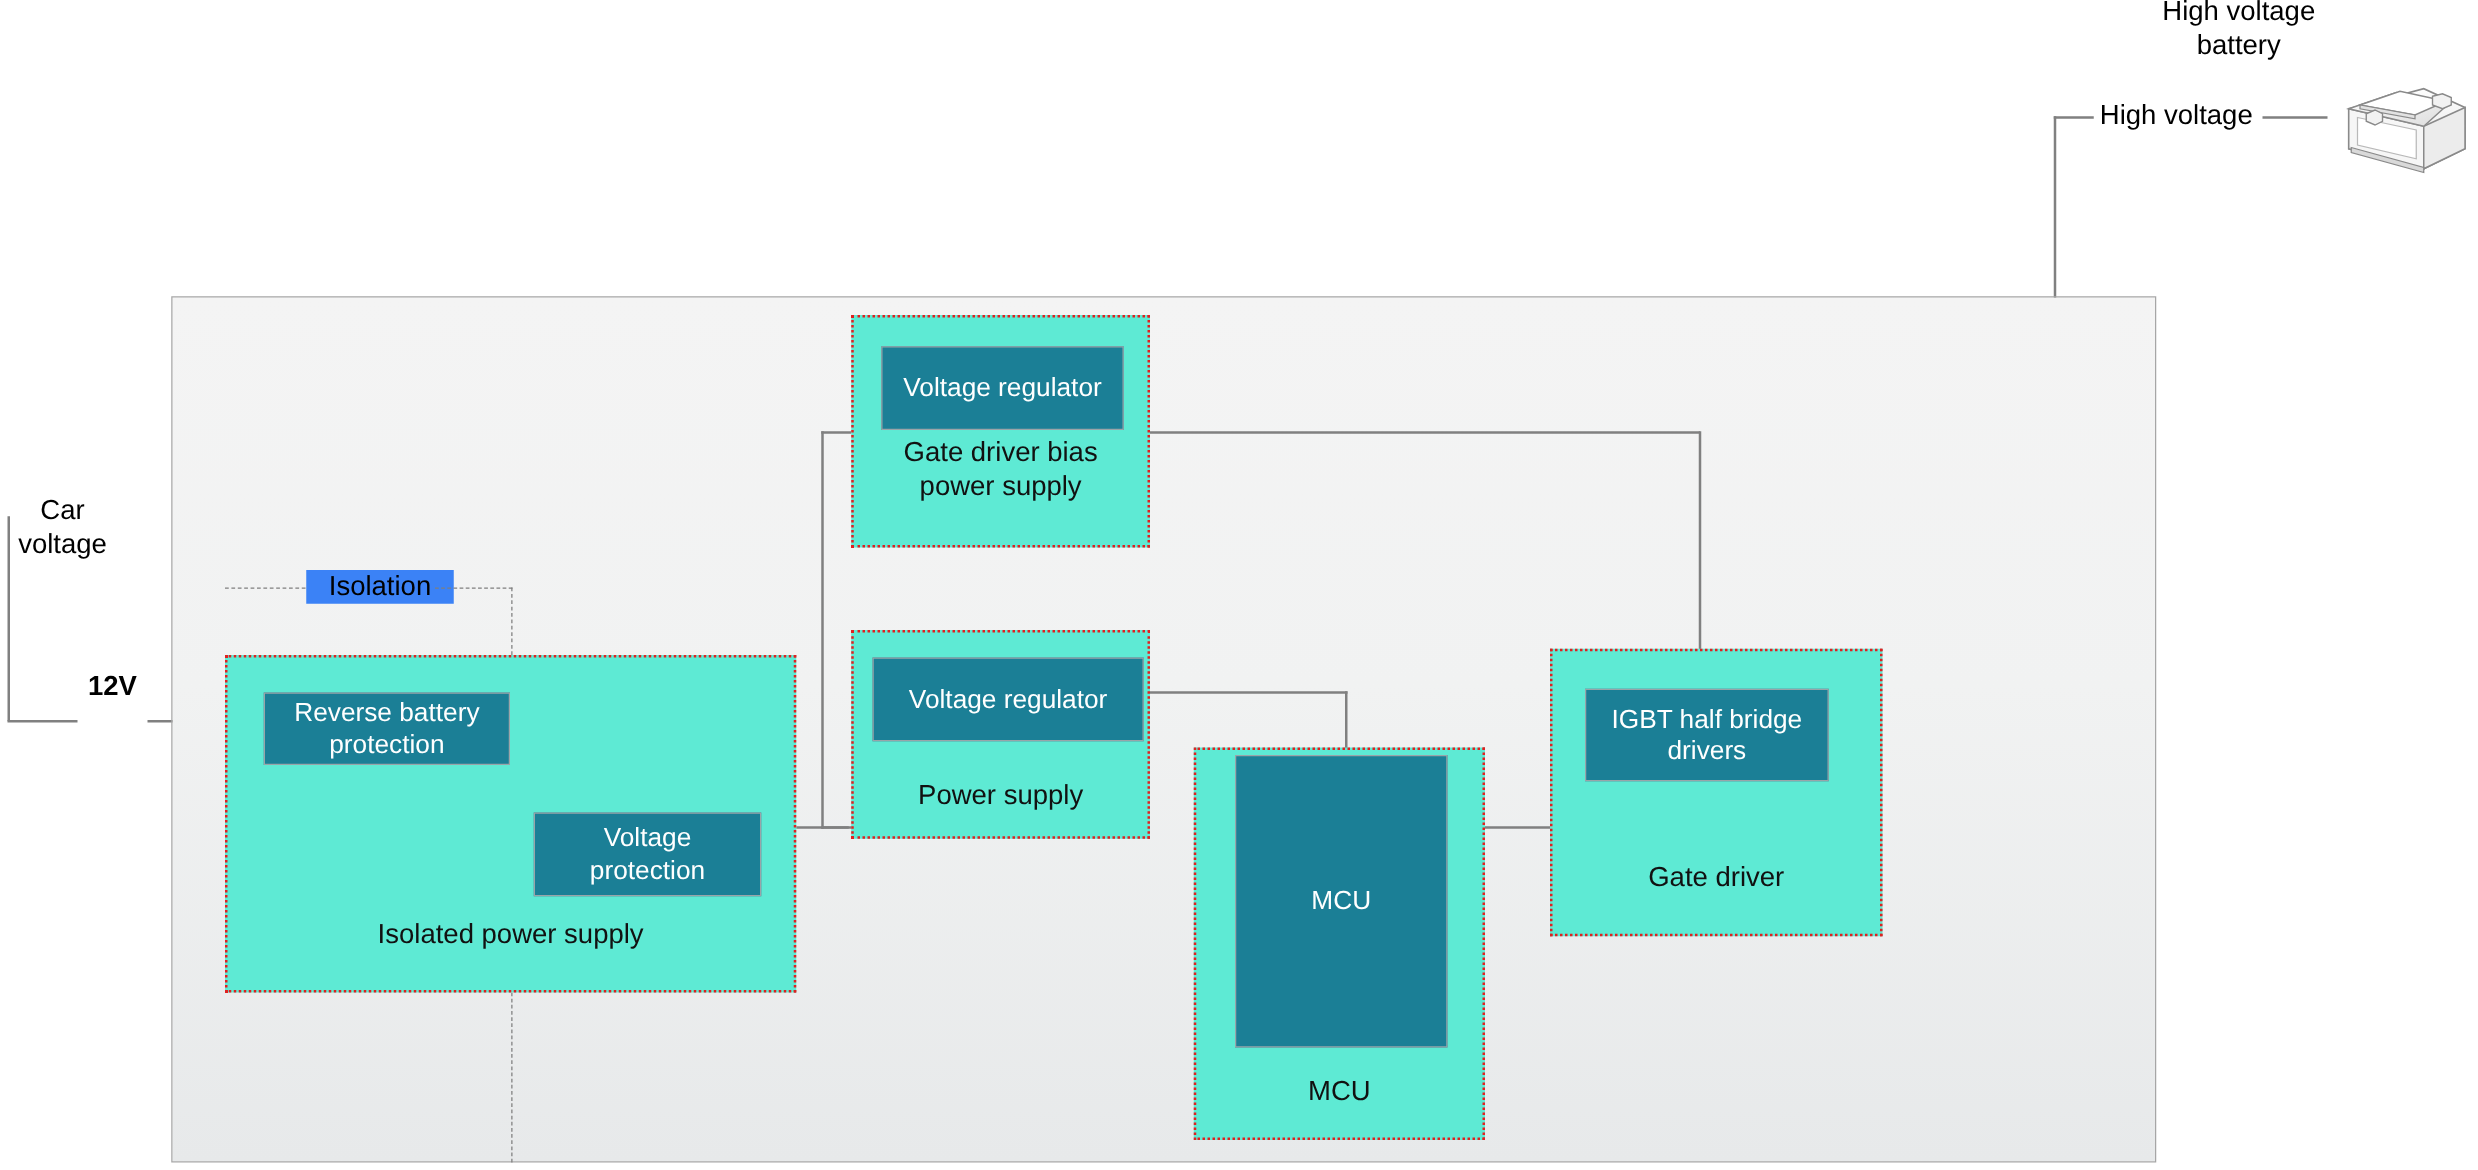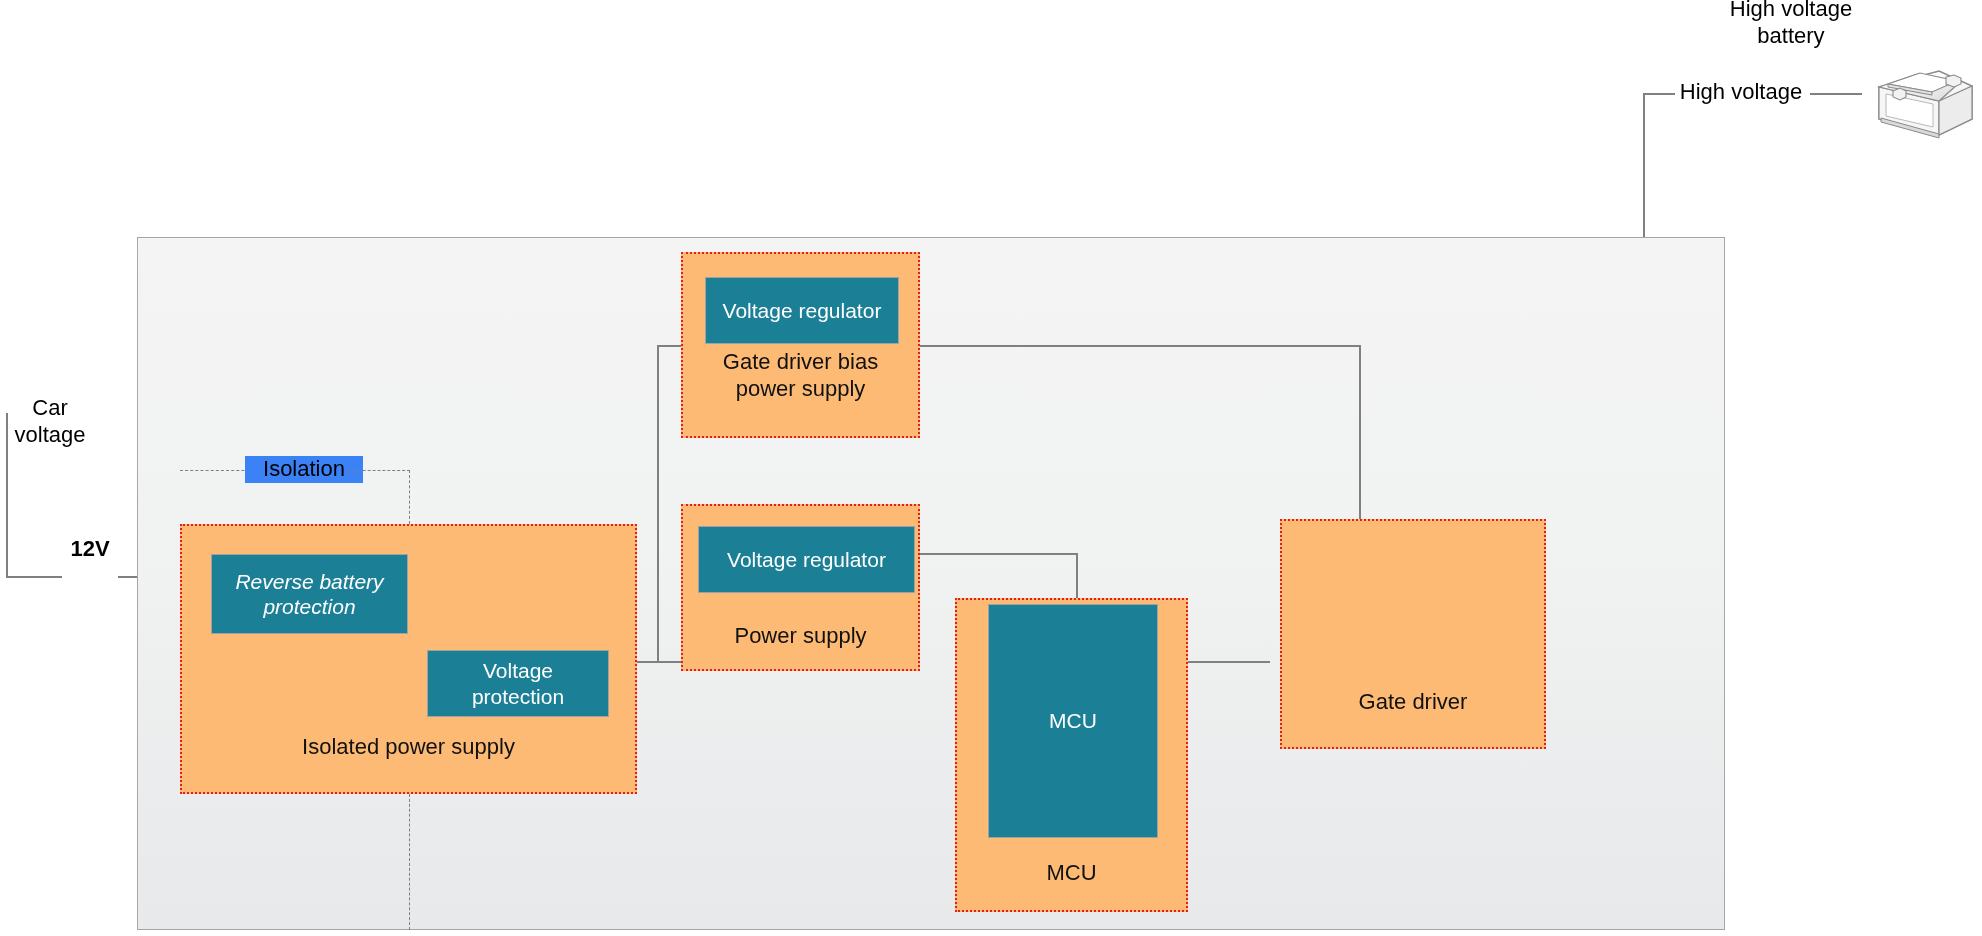--- a/index.html
+++ b/index.html
@@ -47,21 +47,21 @@
   .iso-dash-v {
     position: absolute;
     width: 0;
     border-left: 1.6px dashed #7f7f7f;
   }
 
   
   .group {
     position: absolute;
     border: 2.5px dotted #e02020;
-    background: #fdba74;
+    background: #5eead4;
     box-sizing: border-box;
   }
   .group-caption {
     position: absolute;
     left: 0;
     right: 0;
     text-align: center;
     color: #111111;
     font-size: 22px;
     line-height: 1.22;
@@ -180,38 +180,40 @@
   <div class="wire v" style="left:1359px; top:345px; height:217px;"></div>
 
   <div class="wire h" style="left:917px; top:553px; width:161px;"></div>
   <div class="wire v" style="left:1076px; top:553px; height:50px;"></div>
 
   <div class="wire h" style="left:1188px; top:661px; width:82px;"></div>
 
   <div class="group" style="left:180px; top:524px; width:457px; height:270px;">
     <div class="group-caption" style="top:208px;">Isolated power supply</div>
   </div>
-  <div class="block" style="left:211px; top:554px; width:197px; height:80px;font-style:italic;">Reverse battery
+  <div class="block" style="left:211px; top:554px; width:197px; height:58px;">Reverse battery
 protection</div>
   <div class="block" style="left:427px; top:650px; width:182px; height:67px;">Voltage
 protection</div>
 
   <div class="group" style="left:681px; top:252px; width:239px; height:186px;">
     <div class="group-caption" style="top:95px;">Gate driver bias
 power supply</div>
   </div>
   <div class="block" style="left:705px; top:277px; width:194px; height:67px;">Voltage regulator</div>
 
   <div class="group" style="left:681px; top:504px; width:239px; height:167px;">
     <div class="group-caption" style="top:117px;">Power supply</div>
   </div>
   <div class="block" style="left:698px; top:526px; width:217px; height:67px;">Voltage regulator</div>
 
   <div class="group" style="left:955px; top:598px; width:233px; height:314px;">
     <div class="group-caption" style="top:260px;">MCU</div>
   </div>
   <div class="block" style="left:988px; top:604px; width:170px; height:234px;">MCU</div>
 
-  <div class="group" style="left:1240px; top:519px; width:266px; height:230px;margin-left:40px;">
+  <div class="group" style="left:1240px; top:519px; width:266px; height:230px;">
     <div class="group-caption" style="top:168px;">Gate driver</div>
   </div>
+  <div class="block" style="left:1268px; top:551px; width:195px; height:74px;">IGBT half bridge
+drivers</div>
 
 </div>
 
 </body></html>

